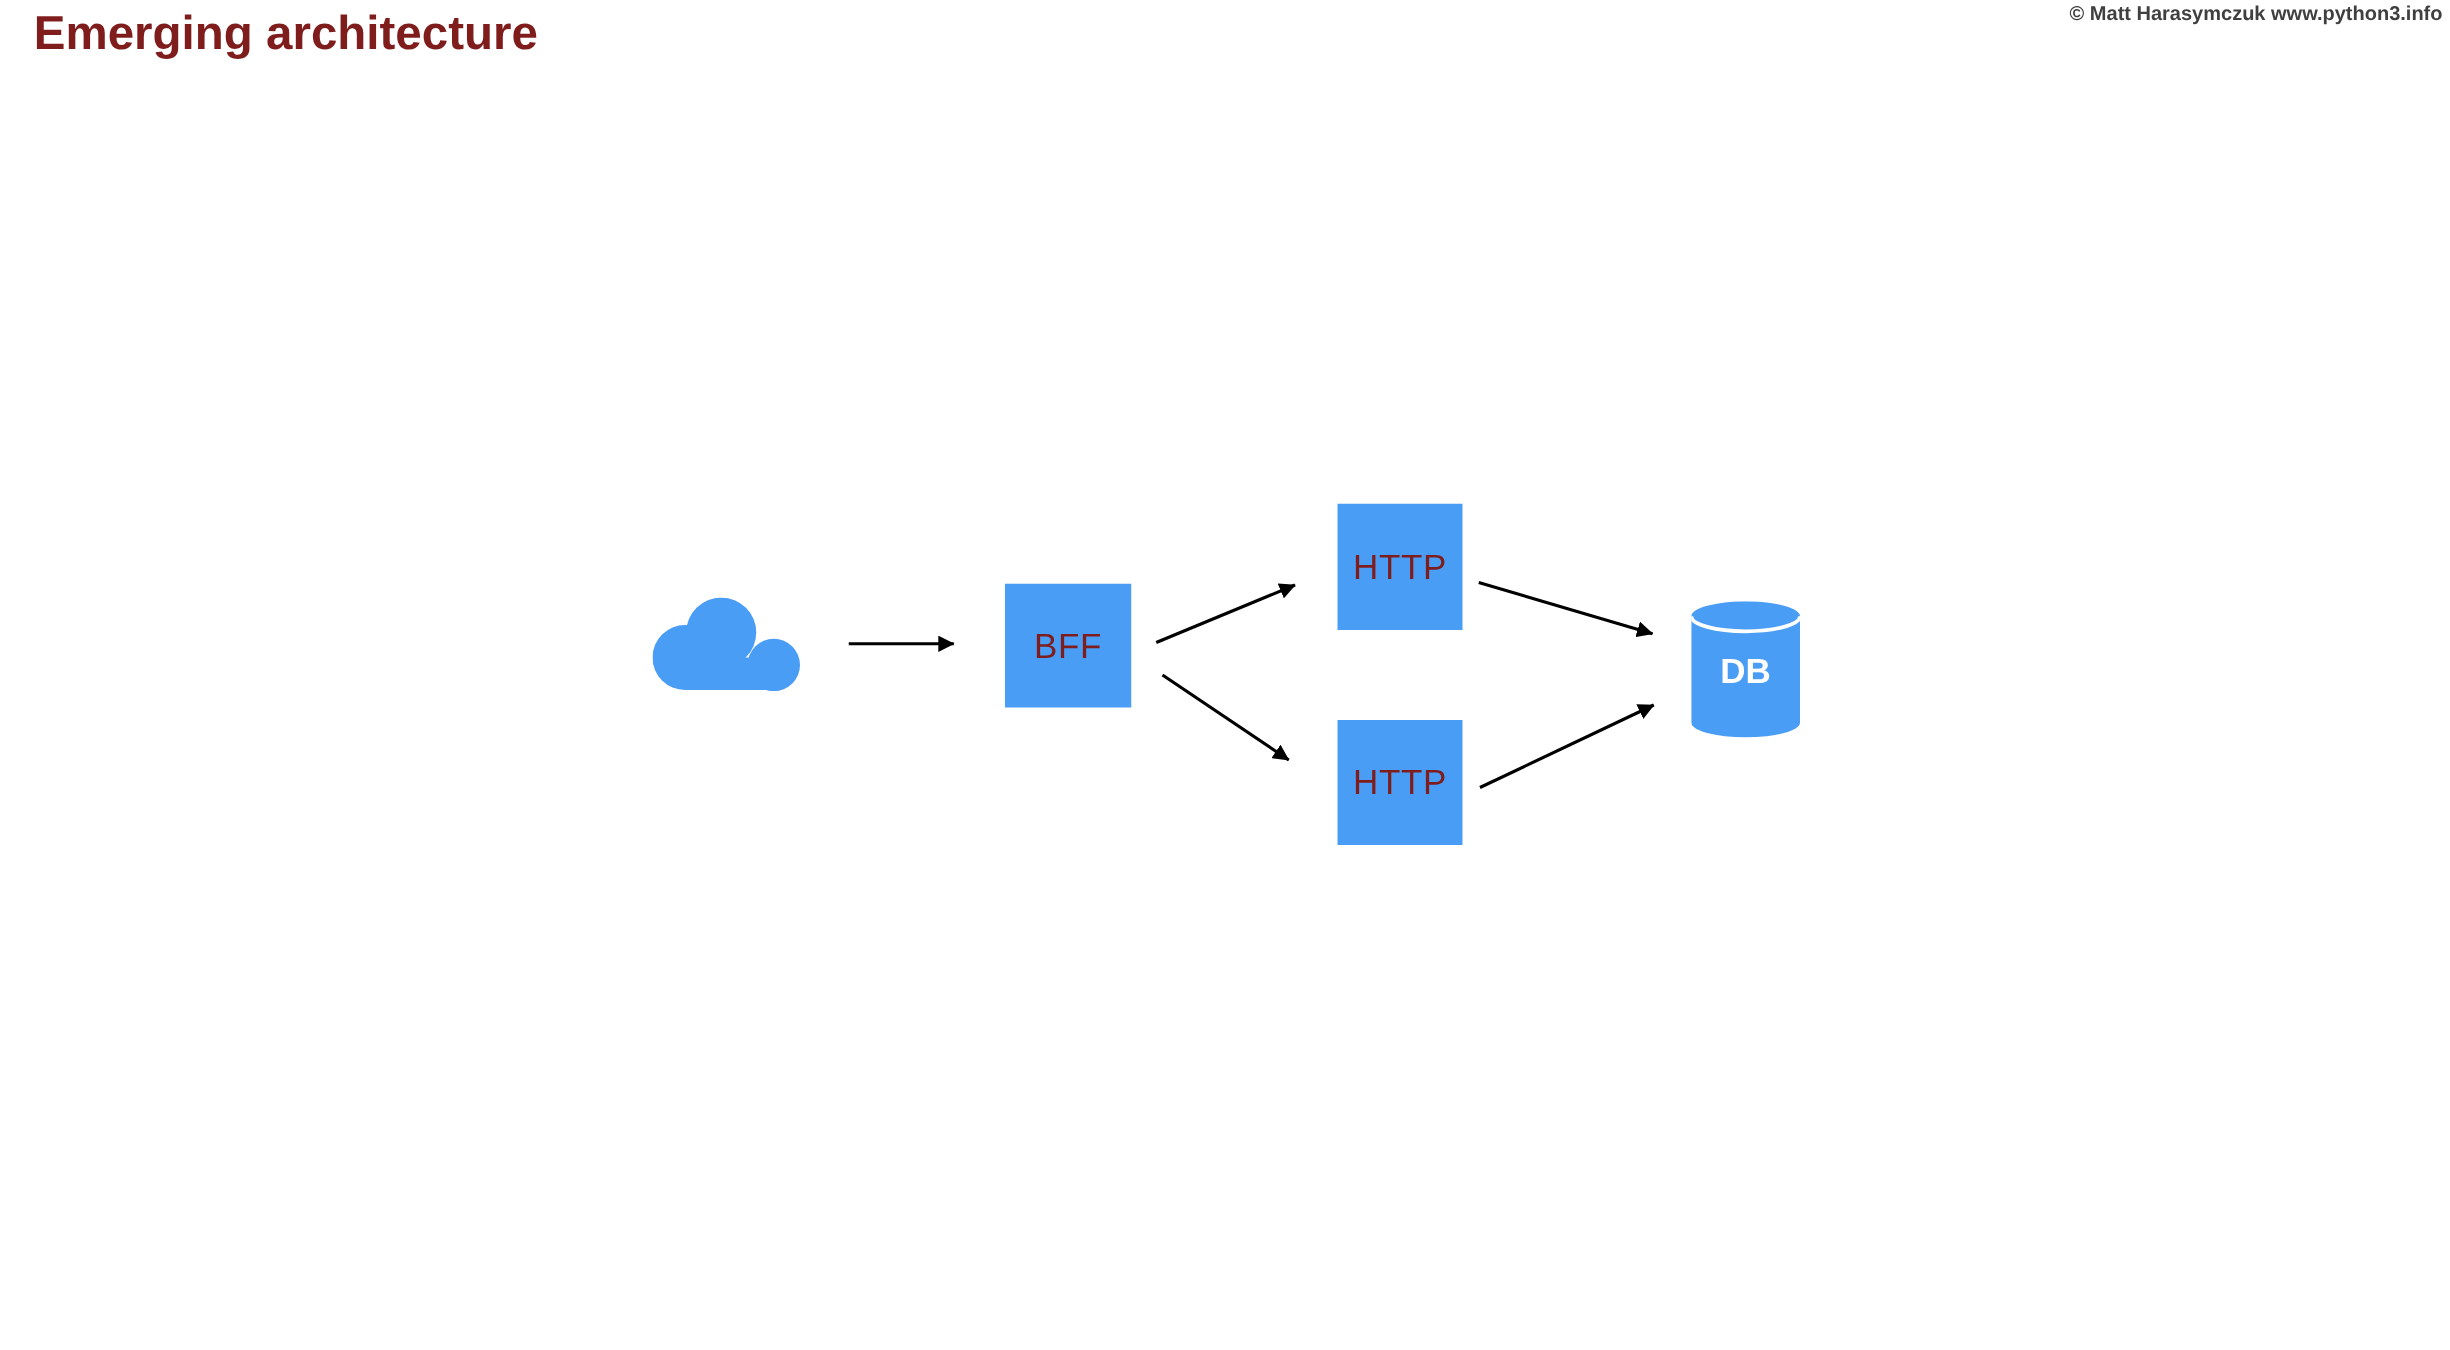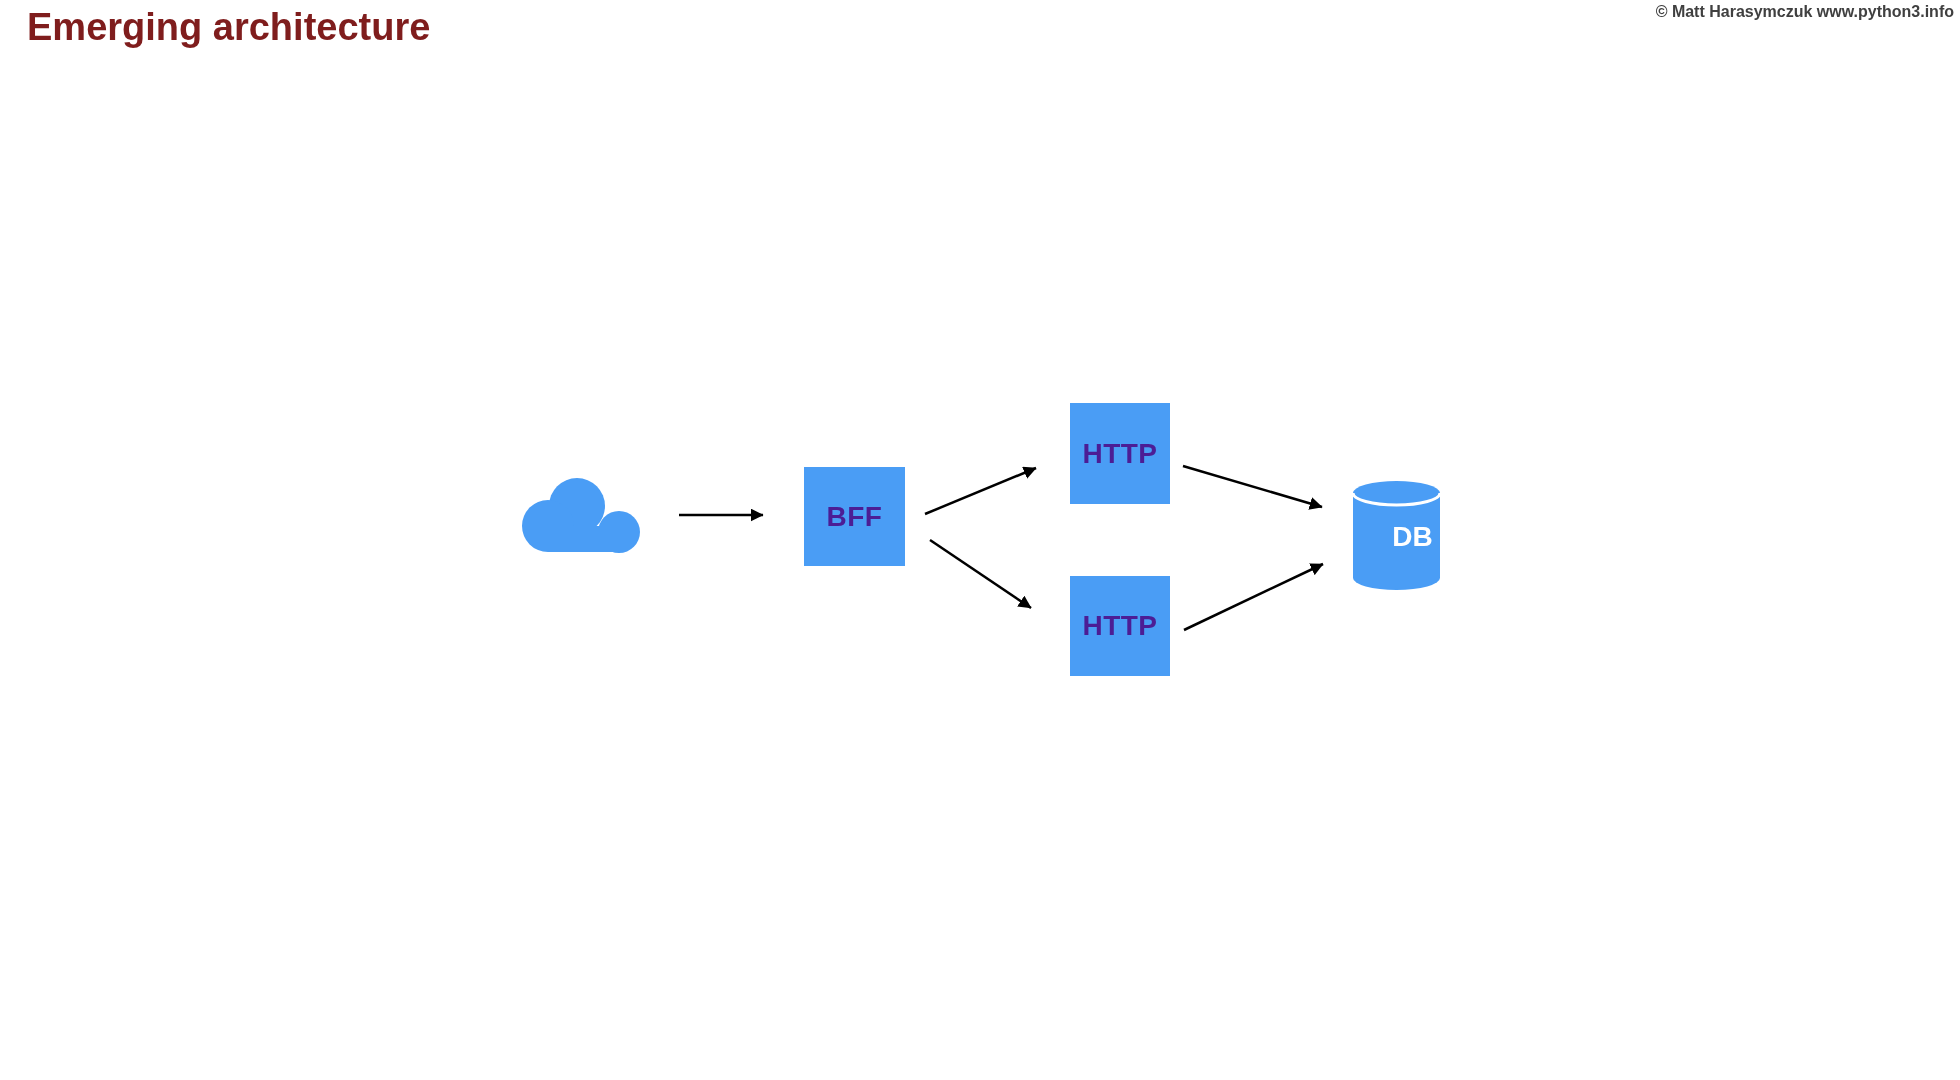--- a/index.html
+++ b/index.html
@@ -45,23 +45,23 @@
     fill: none;
   }
   .node-box {
     position: absolute;
     background: #4a9df5;
     display: flex;
     align-items: center;
     justify-content: center;
   }
   .node-label {
-    color: #4c1d95;
+    color: #7f1d1d;
     font-size: 28px;
-    font-weight: 700;
+    font-weight: 400;
     letter-spacing: 0.5px;
   }
   .cloud-svg {
     position: absolute;
     left: 522px;
     top: 478px;
   }
   #node-bff   { left: 804px;  top: 467px; width: 101px; height: 99px;  }
   #node-http-top    { left: 1070px; top: 403px; width: 100px; height: 101px; }
   #node-http-bottom { left: 1070px; top: 576px; width: 100px; height: 100px; }
@@ -78,21 +78,20 @@
     left: 0;
     top: 16px;
     width: 87px;
     height: 80px;
     display: flex;
     align-items: center;
     justify-content: center;
     color: #ffffff;
     font-size: 28px;
     font-weight: 700;
-    padding-left: 16px;
   }
 </style>
 </head>
 <body>
 
 <div class="slide">
 
   <h1 class="title">Emerging architecture</h1>
 
   <div class="copyright">© Matt Harasymczuk www.python3.info</div>

